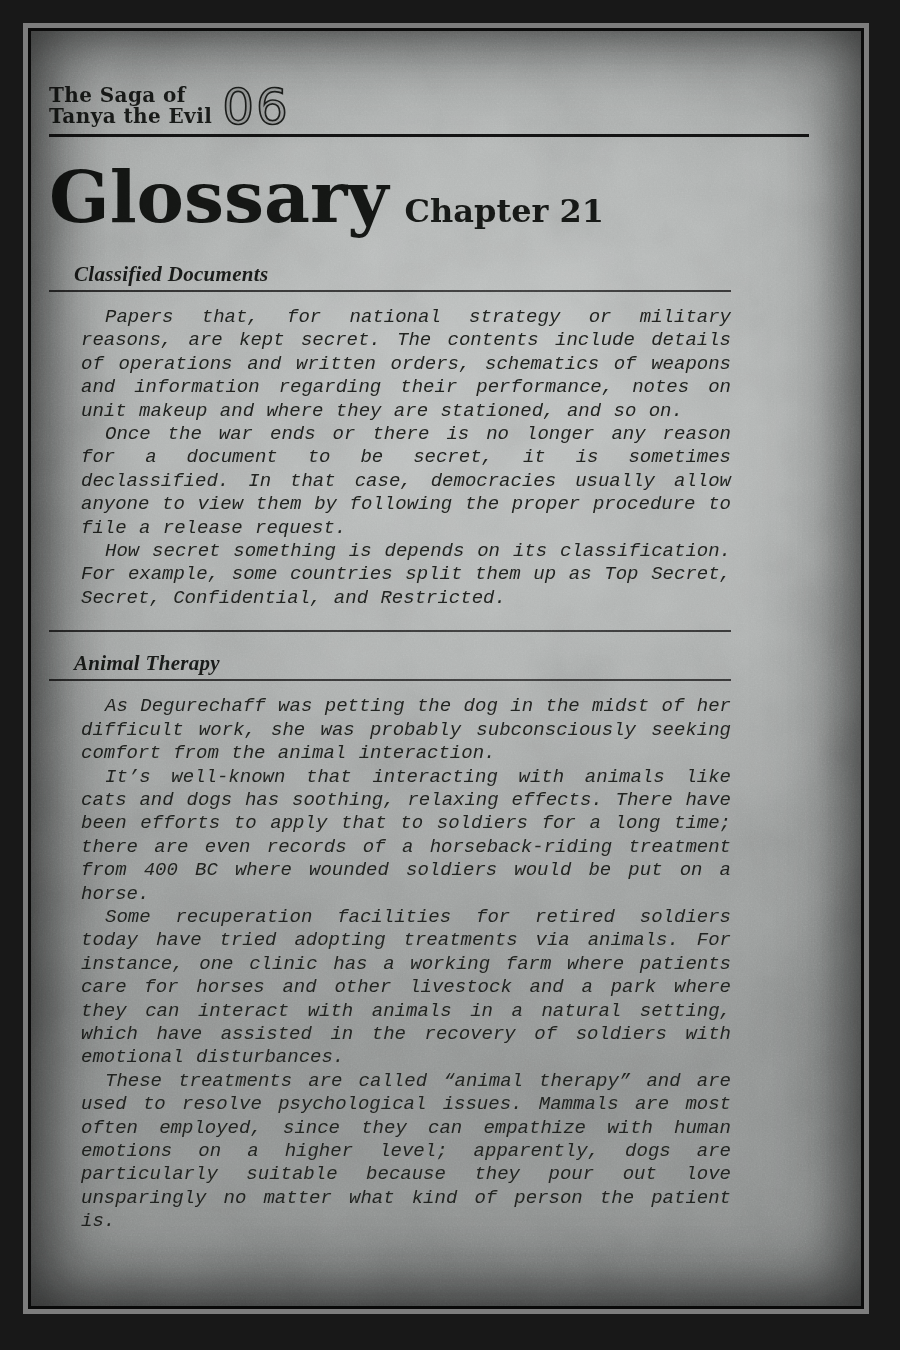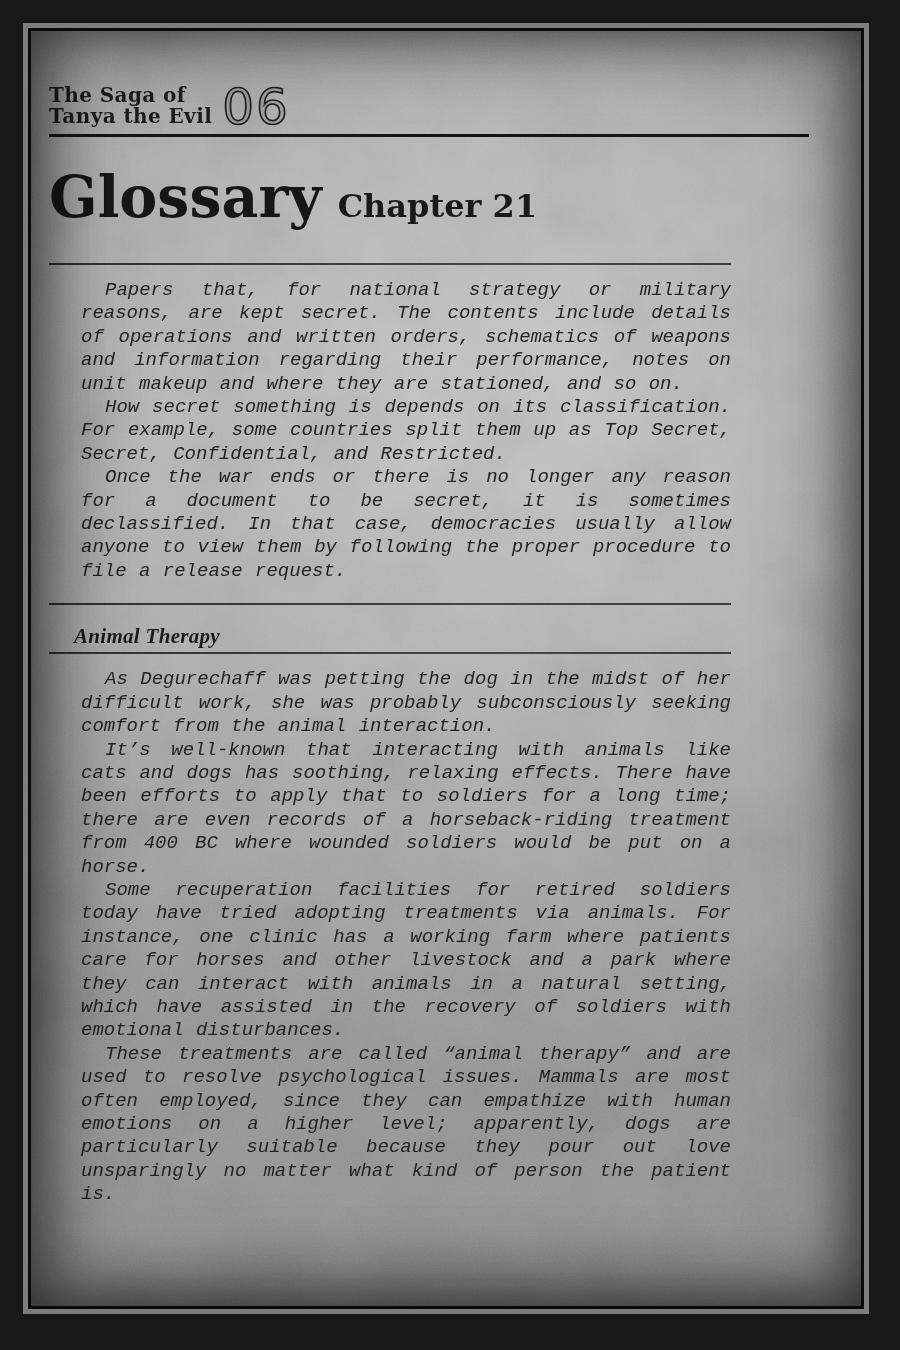--- a/index.html
+++ b/index.html
@@ -38,21 +38,21 @@
     font-size:50px; line-height:40px; margin-left:10px; margin-top:2px;
     letter-spacing:2px;
     color:rgba(30,30,30,0.12);
     -webkit-text-stroke:1.7px #1d1f1d;
   }
   .header-rule { width:760px; height:3px; background:#141414; margin-top:7px; }
 
   .title-row { margin-top:24px; white-space:nowrap; }
   .glossary-title {
     font-family:"DejaVu Serif", serif; font-weight:bold;
-    font-size:57px; line-height:72px; letter-spacing:0px; color:#141614;
+    font-size:71px; line-height:72px; letter-spacing:0px; color:#141614;
   }
   .chapter-label {
     font-family:"DejaVu Serif", serif; font-weight:bold;
     font-size:32px; margin-left:16px; color:#171917;
   }
 
   main { width:682px; margin-top:30px; }
 
   .entry + .entry { margin-top:20px; }
   .entry h2 {
@@ -86,24 +86,25 @@
           <div class="volume-number">06</div>
         </div>
         <div class="header-rule"></div>
         <div class="title-row">
           <span class="glossary-title">Glossary</span><span class="chapter-label">Chapter 21</span>
         </div>
       </header>
 
       <main>
         <section class="entry">
+          <h2>Classified Documents</h2>
           <div class="entry-rule"></div>
           <p>Papers that, for national strategy or military reasons, are kept secret. The contents include details of operations and written orders, schematics of weapons and information regarding their performance, notes on unit makeup and where they are stationed, and so on.</p>
+          <p>Once the war ends or there is no longer any reason for a document to be secret, it is sometimes declassified. In that case, democracies usually allow anyone to view them by following the proper procedure to file a release request.</p>
           <p>How secret something is depends on its classification. For example, some countries split them up as Top Secret, Secret, Confidential, and Restricted.</p>
-          <p>Once the war ends or there is no longer any reason for a document to be secret, it is sometimes declassified. In that case, democracies usually allow anyone to view them by following the proper procedure to file a release request.</p>
         </section>
 
         <section class="entry">
           <div class="entry-rule"></div>
         </section>
 
         <section class="entry">
           <h2>Animal Therapy</h2>
           <div class="entry-rule"></div>
           <p>As Degurechaff was petting the dog in the midst of her difficult work, she was probably subconsciously seeking comfort from the animal interaction.</p>

